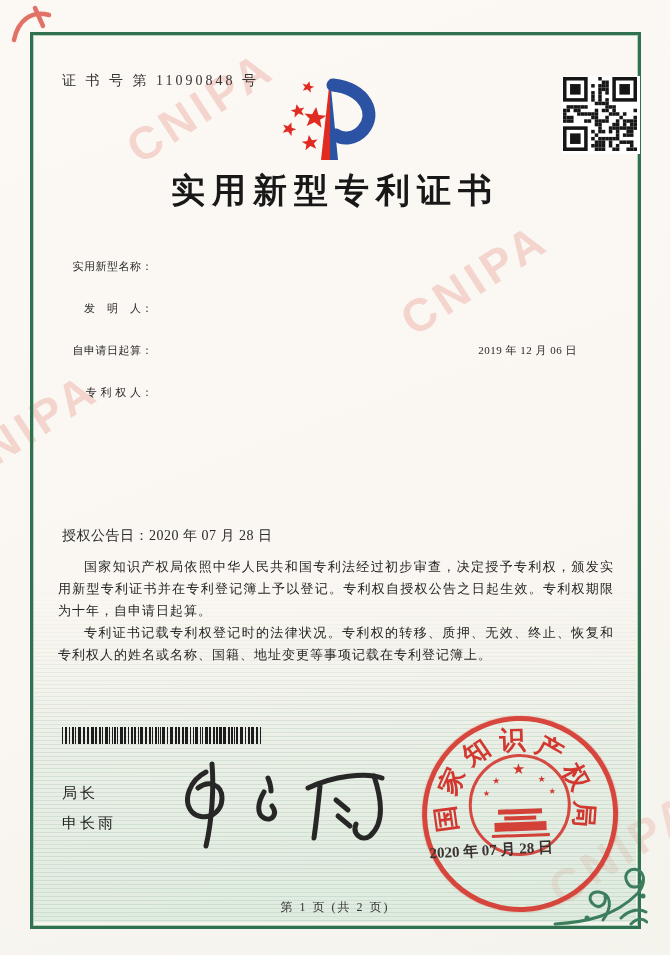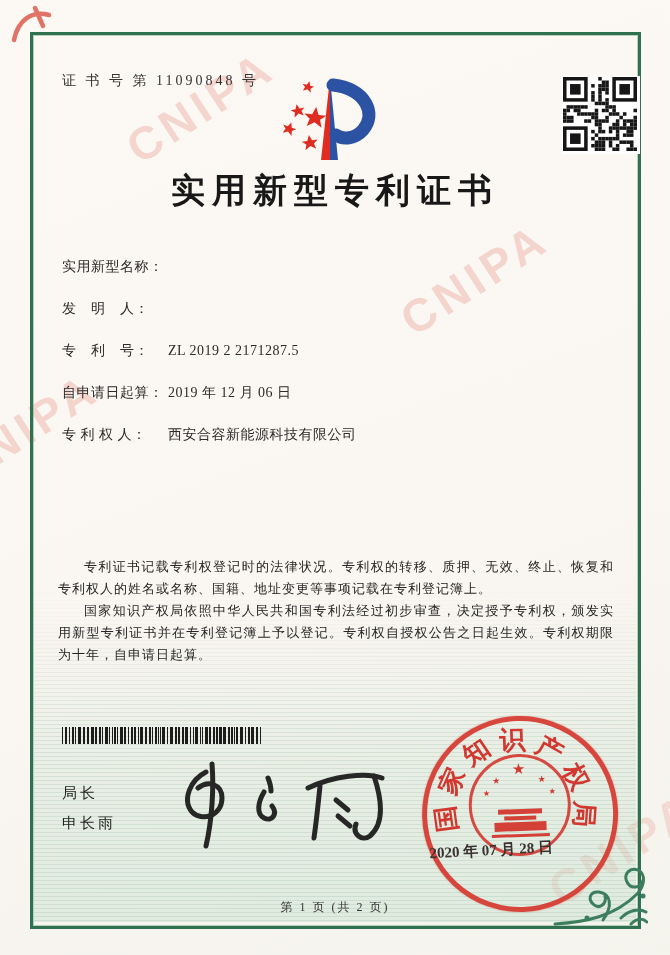--- a/index.html
+++ b/index.html
@@ -22,21 +22,21 @@
   .wm1{left:118px;top:80px;}  .wm2{left:392px;top:252px;}
   .wm3{left:-58px;top:402px;} .wm4{left:540px;top:822px;color:rgba(232,146,136,.28);}
   .corner-mark{position:absolute;left:6px;top:2px;}
   
   .cert-no{position:absolute;left:62px;top:72px;font-size:14px;letter-spacing:3px;color:#343434;}
   .logo{position:absolute;left:258px;top:72px;}
   .qr{position:absolute;left:562px;top:76px;width:76px;height:76px;background:#fff;padding:1px;}
   .title{position:absolute;left:0;right:0;top:168px;margin:0;text-align:center;
          font-size:34px;font-weight:700;letter-spacing:7px;color:#181818;}
   
-  .fields{position:absolute;left:62px;top:256px;width:530px;font-size:14px;letter-spacing:.5px;}
+  .fields{position:absolute;left:47px;top:256px;width:530px;font-size:11px;letter-spacing:.5px;text-align:right;}
   .frow{display:flex;margin-bottom:21px;line-height:21px;}
   .flabel{flex:0 0 106px;white-space:pre;}
   .fvalue{flex:1;}
   .grant-row{position:absolute;left:62px;top:527px;width:560px;display:flex;font-size:14px;letter-spacing:.5px;}
   .gpair1{width:284px;}
   
   .paras{position:absolute;left:58px;top:556px;width:556px;font-size:13px;line-height:22px;
          letter-spacing:1px;text-align:justify;color:#262626;}
   .paras p{margin:0;text-indent:2em;}
   
@@ -247,39 +247,35 @@
   <h1 class="title">实用新型专利证书</h1>
 
   <div class="fields">
     <div class="frow">
       <span class="flabel">实用新型名称：</span>
     </div>
     <div class="frow">
       <span class="flabel">发　明　人：</span>
     </div>
     <div class="frow">
-      <span class="flabel">专　利　号：</span>
-      <span class="fvalue">ZL 2019 2 2171287.5</span>
-    </div>
-    <div class="frow">
       <span class="flabel">自申请日起算：</span>
       <span class="fvalue">2019 年 12 月 06 日</span>
     </div>
     <div class="frow">
       <span class="flabel">专 利 权 人：</span>
-      <span class="fvalue">西安合容新能源科技有限公司</span>
     </div>
   </div>
 
   <div class="grant-row">
+    <span class="gpair1"><span>授权公告日：</span><span>2020 年 07 月 28 日</span></span>
   </div>
 
   <div class="paras">
+    <p>国家知识产权局依照中华人民共和国专利法经过初步审查，决定授予专利权，颁发实用新型专利证书并在专利登记簿上予以登记。专利权自授权公告之日起生效。专利权期限为十年，自申请日起算。</p>
     <p>专利证书记载专利权登记时的法律状况。专利权的转移、质押、无效、终止、恢复和专利权人的姓名或名称、国籍、地址变更等事项记载在专利登记簿上。</p>
-    <p>国家知识产权局依照中华人民共和国专利法经过初步审查，决定授予专利权，颁发实用新型专利证书并在专利登记簿上予以登记。专利权自授权公告之日起生效。专利权期限为十年，自申请日起算。</p>
   </div>
 
   <div class="barcode" id="barcode">
       <div style="width: 1px; margin-right: 2px; background: rgb(28, 28, 28);"></div>
       <div style="width: 2px; margin-right: 2px; background: rgb(28, 28, 28);"></div>
       <div style="width: 1px; margin-right: 2px; background: rgb(28, 28, 28);"></div>
       <div style="width: 2px; margin-right: 1px; background: rgb(28, 28, 28);"></div>
       <div style="width: 1px; margin-right: 2px; background: rgb(28, 28, 28);"></div>
       <div style="width: 3px; margin-right: 2px; background: rgb(28, 28, 28);"></div>
       <div style="width: 2px; margin-right: 2px; background: rgb(28, 28, 28);"></div>

